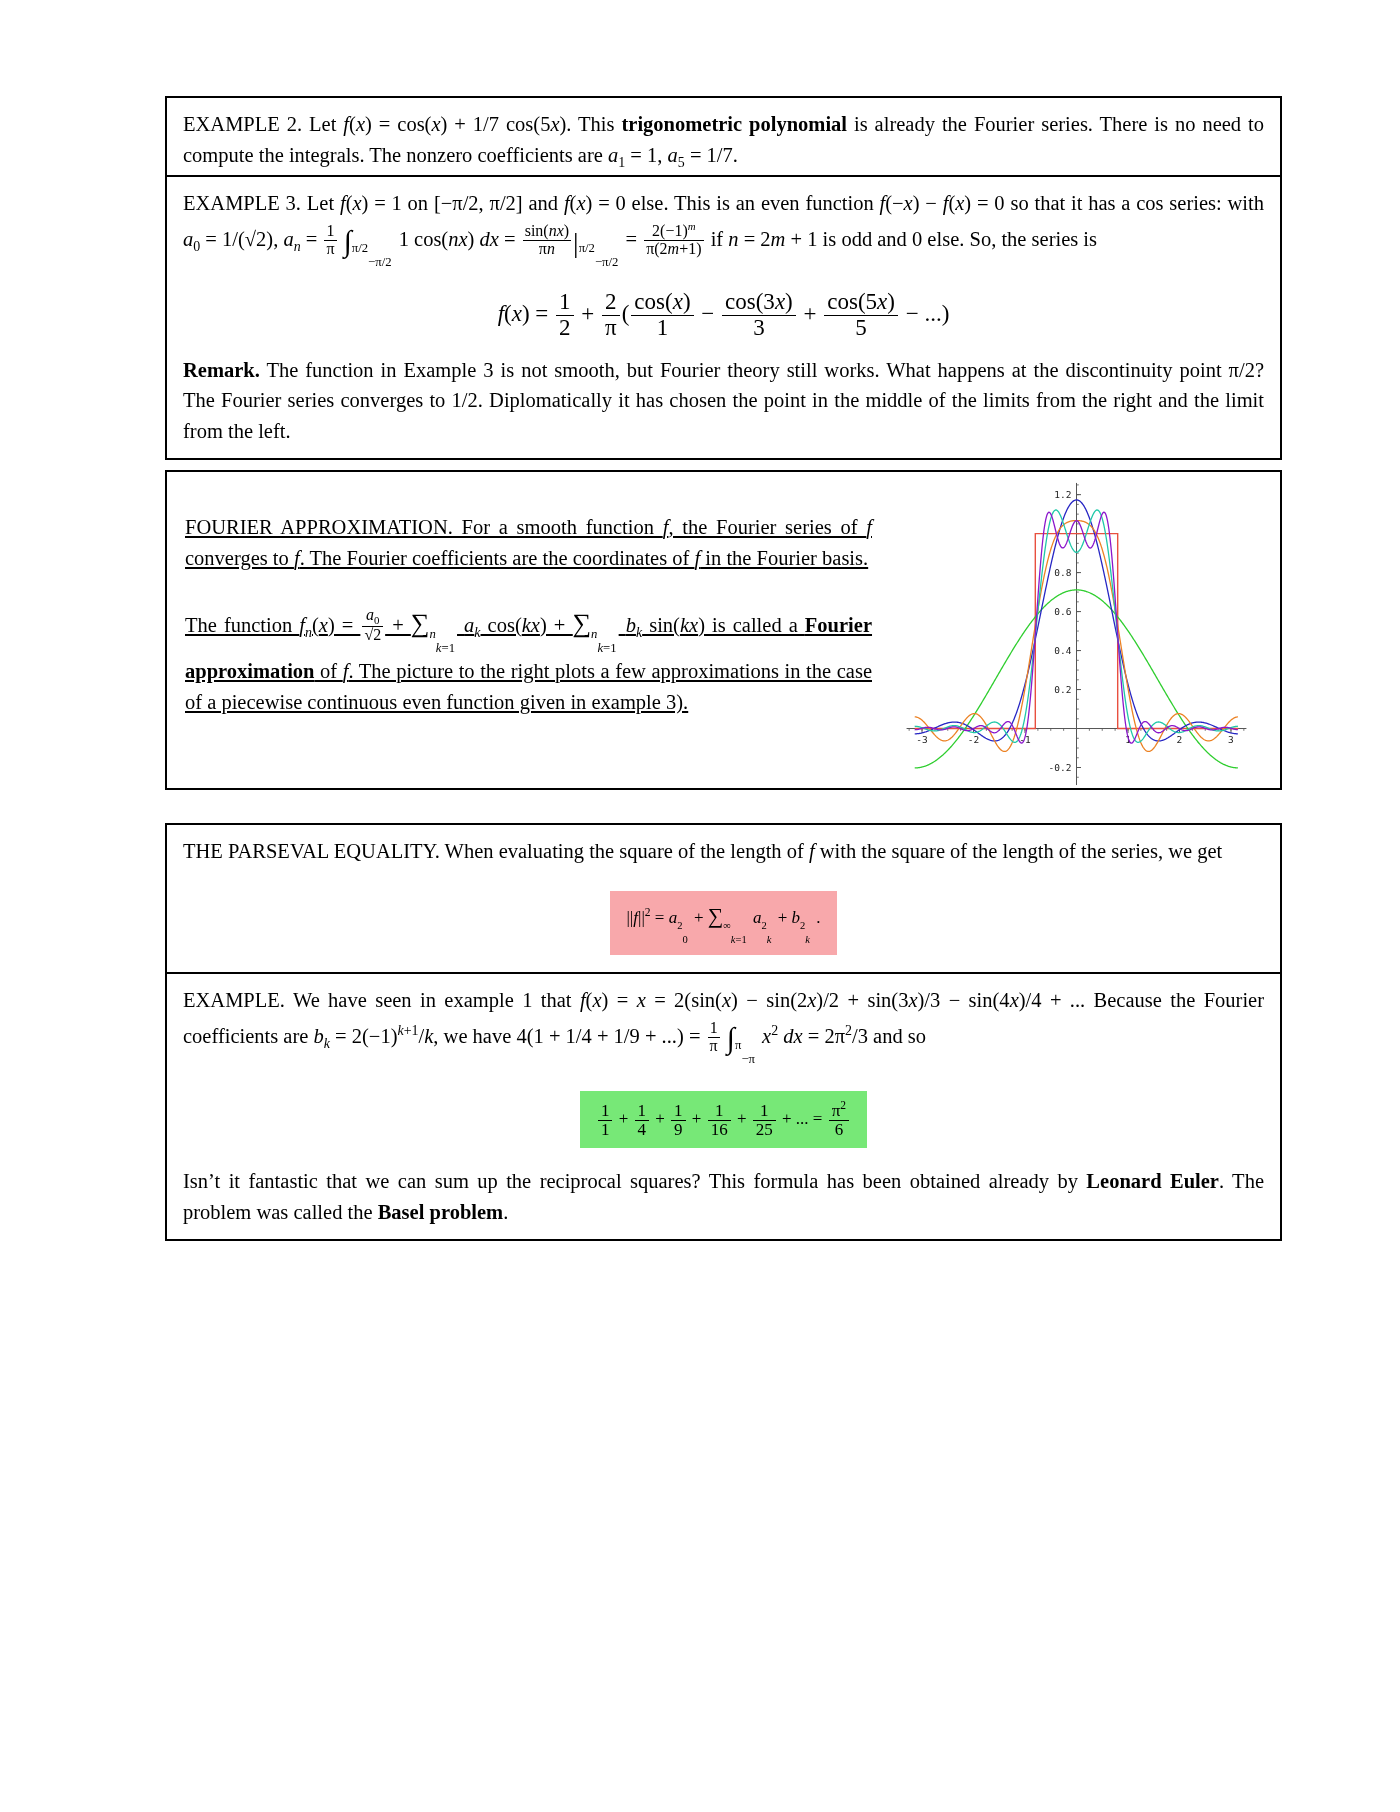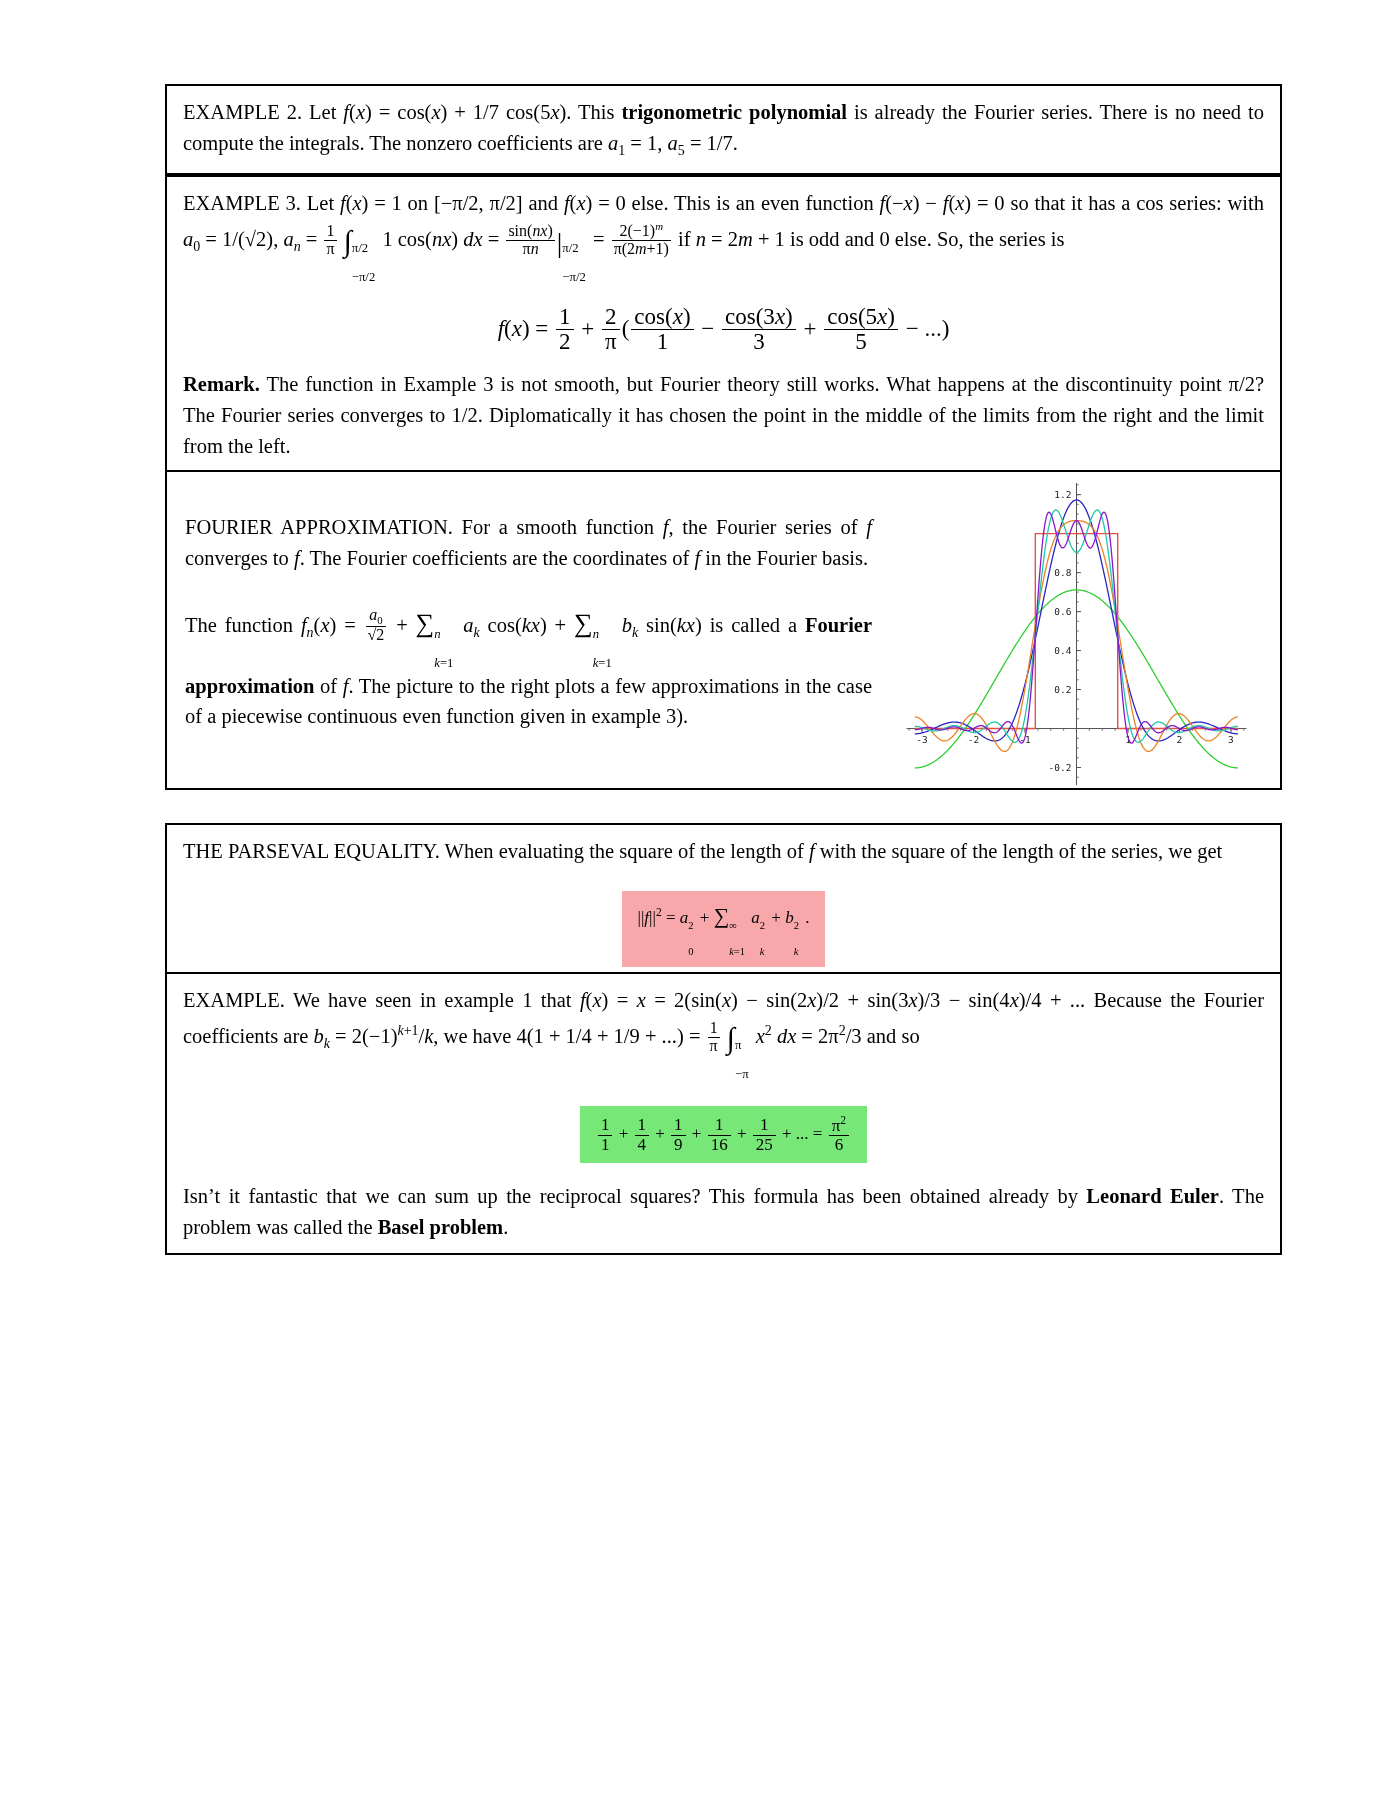--- a/index.html
+++ b/index.html
@@ -19,34 +19,34 @@
   .frac{display:inline-block;text-align:center;vertical-align:-0.62em;
         margin:0 2px;line-height:1.08;}
   .frac .n{display:block;padding:0 3px;border-bottom:1.4px solid #000;}
   .frac .d{display:block;padding:0 3px;}
   
   .sfrac{display:inline-block;text-align:center;vertical-align:-0.55em;
          margin:0 2px;line-height:1.05;font-size:0.78em;}
   .sfrac .n{display:block;padding:0 2px;border-bottom:1.2px solid #000;}
   .sfrac .d{display:block;padding:0 2px;}
   
-  .lim{display:inline-flex;flex-direction:column;align-items:flex-start;
+  .lim{display:inline-flex;flex-direction:row;align-items:flex-start;
        vertical-align:-0.55em;font-size:0.62em;line-height:1.15;margin-right:2px;}
   .lim .u{display:block;}
   .lim .l{display:block;margin-top:14px;}
   .sum{font-size:1.28em;}
   .int{font-size:1.45em;vertical-align:-0.18em;}
   .bar{font-size:1.35em;vertical-align:-0.22em;}
   
-  #box-example2{top:84px;}
+  #box-example2{top:96px;}
   #box-example3{top:175px;}
   #box-fourier{top:470px;height:320px;padding:0;display:flex;}
   #box-parseval{top:823px;}
   #box-basel{top:972px;}
-  .fx-text{width:705px;padding:40px 0 12px 18px;box-sizing:border-box;}
+  .fx-text{width:705px;padding:40px 0 12px 18px;box-sizing:border-box;text-decoration:underline;}
   .fx-plot{flex:1;display:flex;justify-content:center;align-items:flex-start;
            padding-top:9px;}
   .equation{text-align:center;font-size:23px;margin:20px 0 14px;}
   .eq-center{text-align:center;margin:24px 0 18px;}
   .hl{display:inline-block;padding:9px 16px;font-size:17px;}
   svg text{font-family:"DejaVu Sans Mono", monospace;}
 </style>
 </head>
 <body>
 

